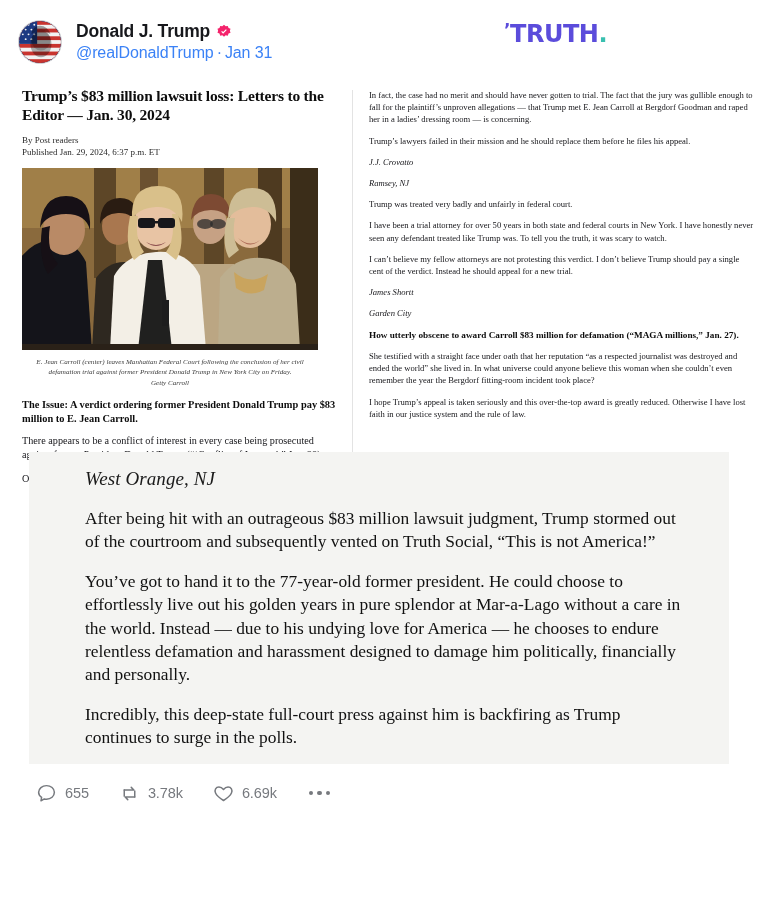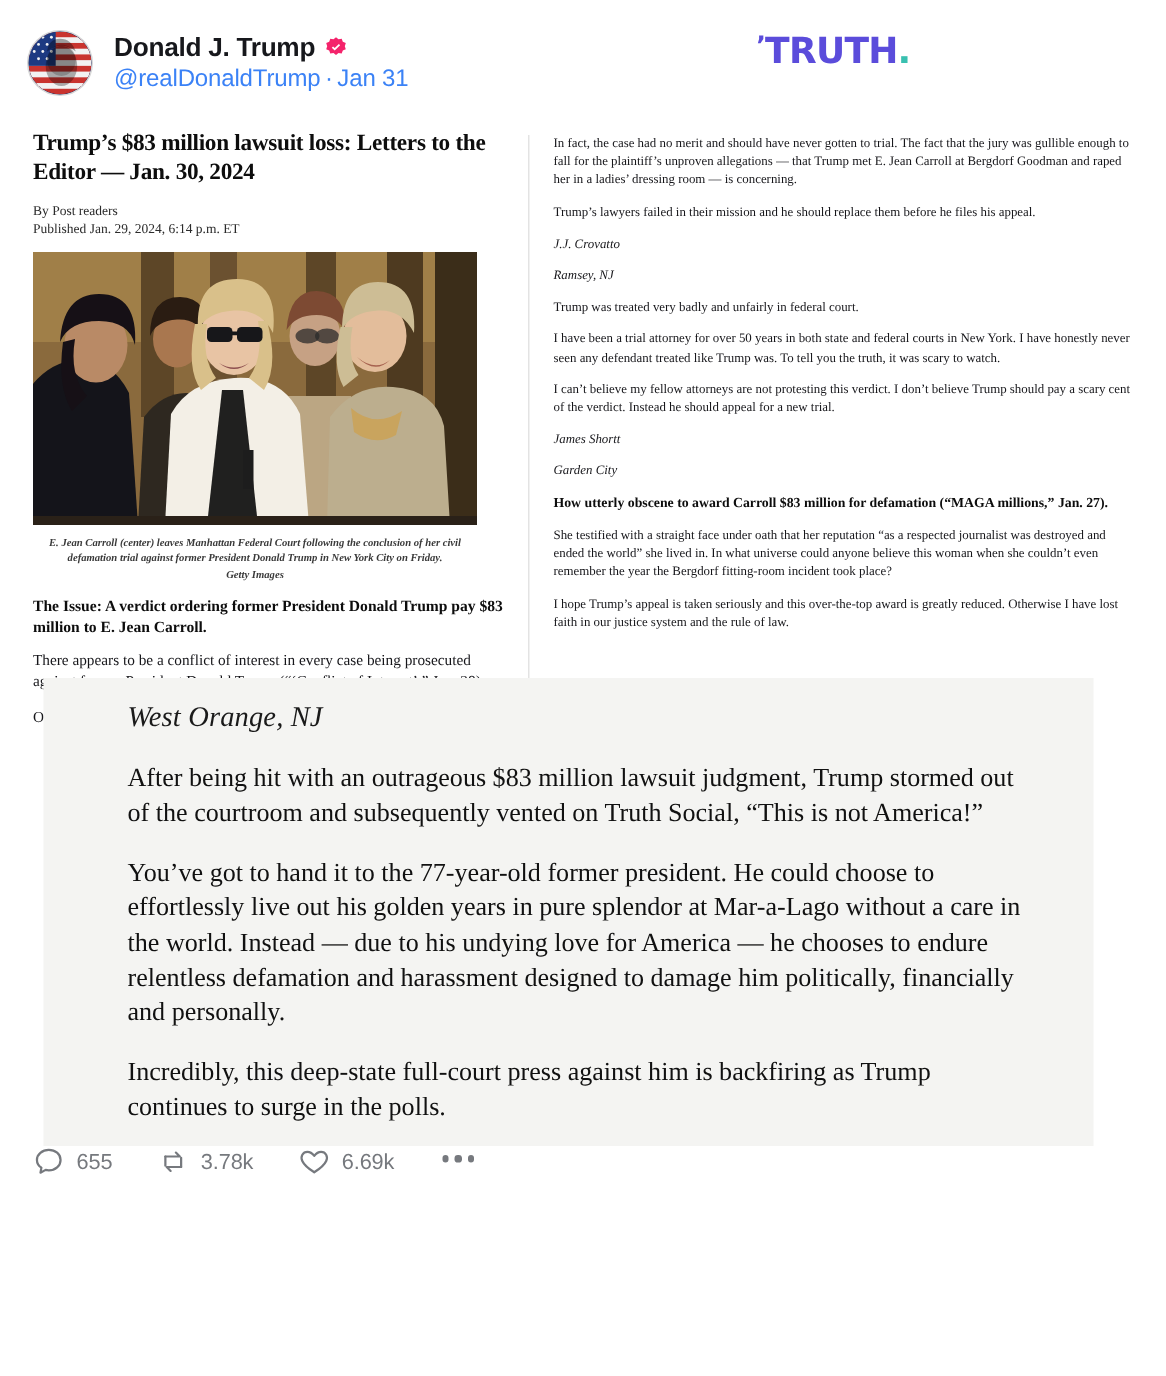--- a/index.html
+++ b/index.html
@@ -161,21 +161,20 @@
   .art-photo svg { display: block; width: 100%; height: 100%; }
 
   .art-caption {
     margin-top: 7px;
     width: 296px;
     font-size: 7.1px;
     font-style: italic;
     line-height: 1.45;
     text-align: center;
     color: #3a3a3a;
-    font-weight: bold;
   }
   .art-credit { display: block; }
 
   .art-lede {
     margin-top: 10px;
     font-size: 10.4px;
     font-weight: bold;
     line-height: 1.32;
     color: #0d0d0d;
   }
@@ -243,22 +242,22 @@
   }
 
   
   .actions {
     position: absolute;
     left: 0;
     bottom: 0;
     width: 777px;
     height: 58px;
     display: flex;
-    align-items: flex-start;
-    padding-left: 22px;
+    align-items: center;
+    padding-left: 36px;
     gap: 30px;
     background: #ffffff;
   }
 
   .action {
     display: flex;
     align-items: center;
     gap: 8px;
     color: #76797e;
     font-size: 14.5px;
@@ -343,21 +342,21 @@
 
 
   <div class="attachment">
 
     <div class="article">
 
       <div class="col-left">
         <div class="art-headline">Trump’s $83 million lawsuit loss: Letters to the Editor — Jan. 30, 2024</div>
         <div class="art-byline">
           <div>By Post readers</div>
-          <div>Published Jan. 29, 2024, 6:14 p.m. ET</div>
+          <div>Published Jan. 29, 2024, 6:37 p.m. ET</div>
         </div>
 
         <div class="art-photo">
           <svg viewBox="0 0 296 182" preserveAspectRatio="xMidYMid slice" aria-hidden="true">
             <rect x="0" y="0" width="296" height="182" fill="#8a6a3d"></rect>
             <rect x="0" y="0" width="296" height="60" fill="#a07f48"></rect>
             <rect x="72" y="0" width="22" height="110" fill="#5d4627"></rect>
             <rect x="118" y="0" width="18" height="95" fill="#6b5130"></rect>
             <rect x="182" y="0" width="20" height="100" fill="#5d4627"></rect>
             <rect x="236" y="0" width="24" height="120" fill="#4e3a20"></rect>
@@ -394,38 +393,38 @@
             <path d="M206 52 q0 -32 24 -32 q26 0 24 34 q-8 -16 -24 -15 q-18 1 -24 13 z" fill="#cdbd95"></path>
             <path d="M205 50 q-6 26 2 40 l10 -8 q-8 -12 -4 -32 z" fill="#cdbd95"></path>
             <path d="M216 70 q12 10 22 2 q-10 10 -22 -2 z" fill="#a6624f"></path>
             <path d="M212 104 q16 14 34 2 l-4 16 q-14 8 -28 -2 z" fill="#c9a45e"></path>
             <rect x="0" y="176" width="296" height="6" fill="#2a2118"></rect>
           </svg>
         </div>
 
         <div class="art-caption">
           <span>E. Jean Carroll (center) leaves Manhattan Federal Court following the conclusion of her civil defamation trial against former President Donald Trump in New York City on Friday.</span>
-          <span class="art-credit">Getty Images</span>
+          <span class="art-credit">Getty Carroll</span>
         </div>
 
         <div class="art-lede">The Issue: A verdict ordering former President Donald Trump pay $83 million to E. Jean Carroll.</div>
         <div class="art-para">There appears to be a conflict of interest in every case being prosecuted against former President Donald Trump (“‘Conflict of Interest’,” Jan. 28).</div>
         <div class="art-para">One of the conflicts of interest may have involved Gov. Hochul’s agreement</div>
       </div>
 
       <div class="col-divider"></div>
 
       <div class="col-right">
         <div class="rcol-para">In fact, the case had no merit and should have never gotten to trial. The fact that the jury was gullible enough to fall for the plaintiff’s unproven allegations — that Trump met E. Jean Carroll at Bergdorf Goodman and raped her in a ladies’ dressing room — is concerning.</div>
         <div class="rcol-para">Trump’s lawyers failed in their mission and he should replace them before he files his appeal.</div>
         <div class="rcol-sig">J.J. Crovatto</div>
         <div class="rcol-sig">Ramsey, NJ</div>
         <div class="rcol-para">Trump was treated very badly and unfairly in federal court.</div>
         <div class="rcol-para">I have been a trial attorney for over 50 years in both state and federal courts in New York. I have honestly never seen any defendant treated like Trump was. To tell you the truth, it was scary to watch.</div>
-        <div class="rcol-para">I can’t believe my fellow attorneys are not protesting this verdict. I don’t believe Trump should pay a scary cent of the verdict. Instead he should appeal for a new trial.</div>
+        <div class="rcol-para">I can’t believe my fellow attorneys are not protesting this verdict. I don’t believe Trump should pay a single cent of the verdict. Instead he should appeal for a new trial.</div>
         <div class="rcol-sig">James Shortt</div>
         <div class="rcol-sig">Garden City</div>
         <div class="rcol-bold">How utterly obscene to award Carroll $83 million for defamation (“MAGA millions,” Jan. 27).</div>
         <div class="rcol-para">She testified with a straight face under oath that her reputation “as a respected journalist was destroyed and ended the world” she lived in. In what universe could anyone believe this woman when she couldn’t even remember the year the Bergdorf fitting-room incident took place?</div>
         <div class="rcol-para">I hope Trump’s appeal is taken seriously and this over-the-top award is greatly reduced. Otherwise I have lost faith in our justice system and the rule of law.</div>
         <div class="rcol-cut">&nbsp;</div>
       </div>
     </div>
 
     <div class="overlay">

